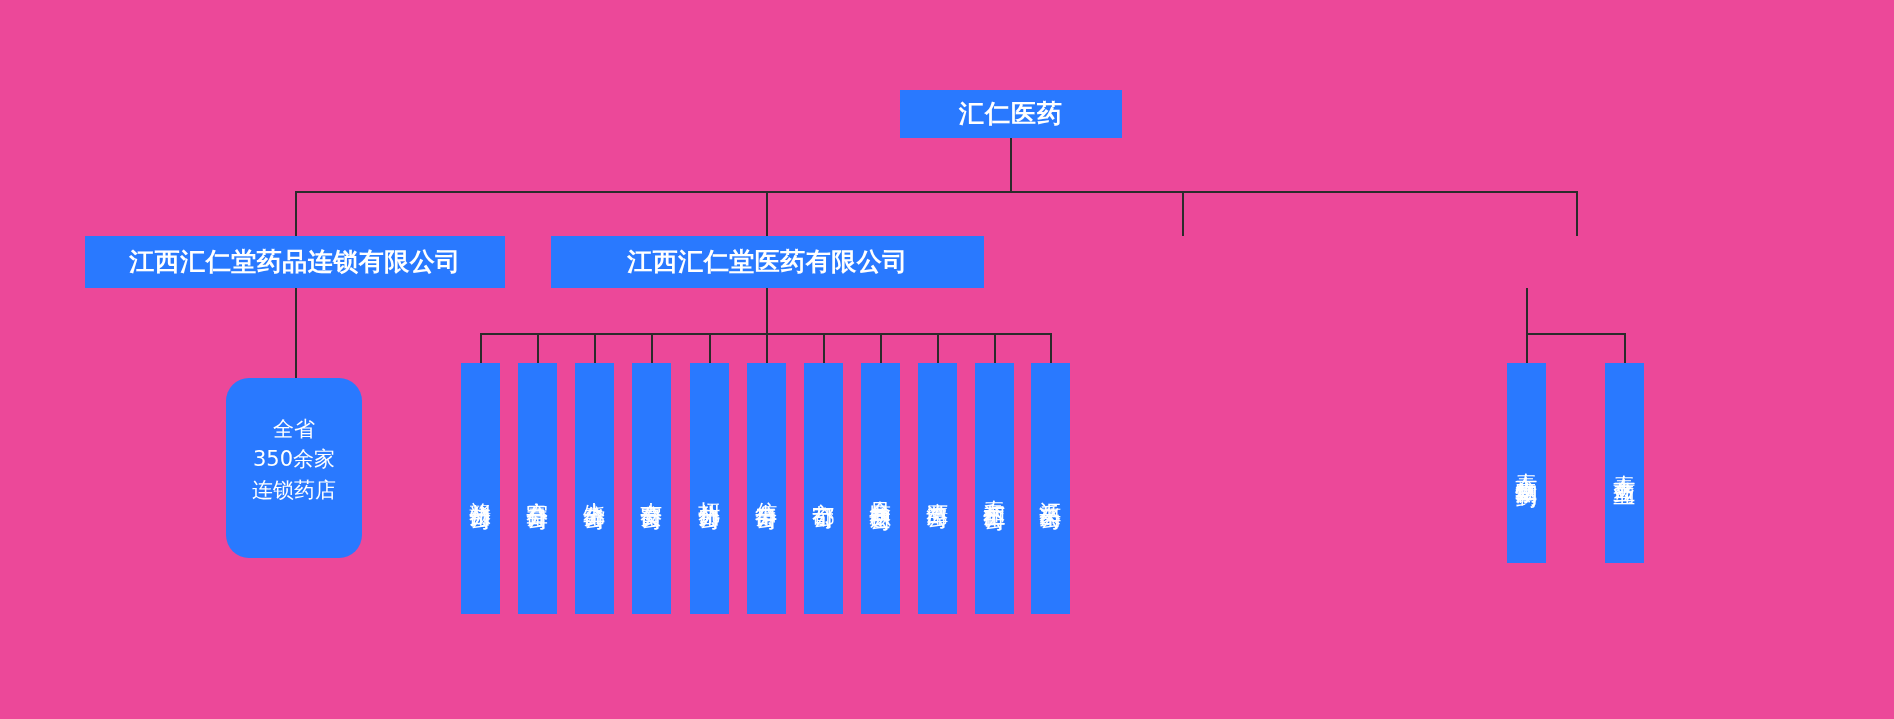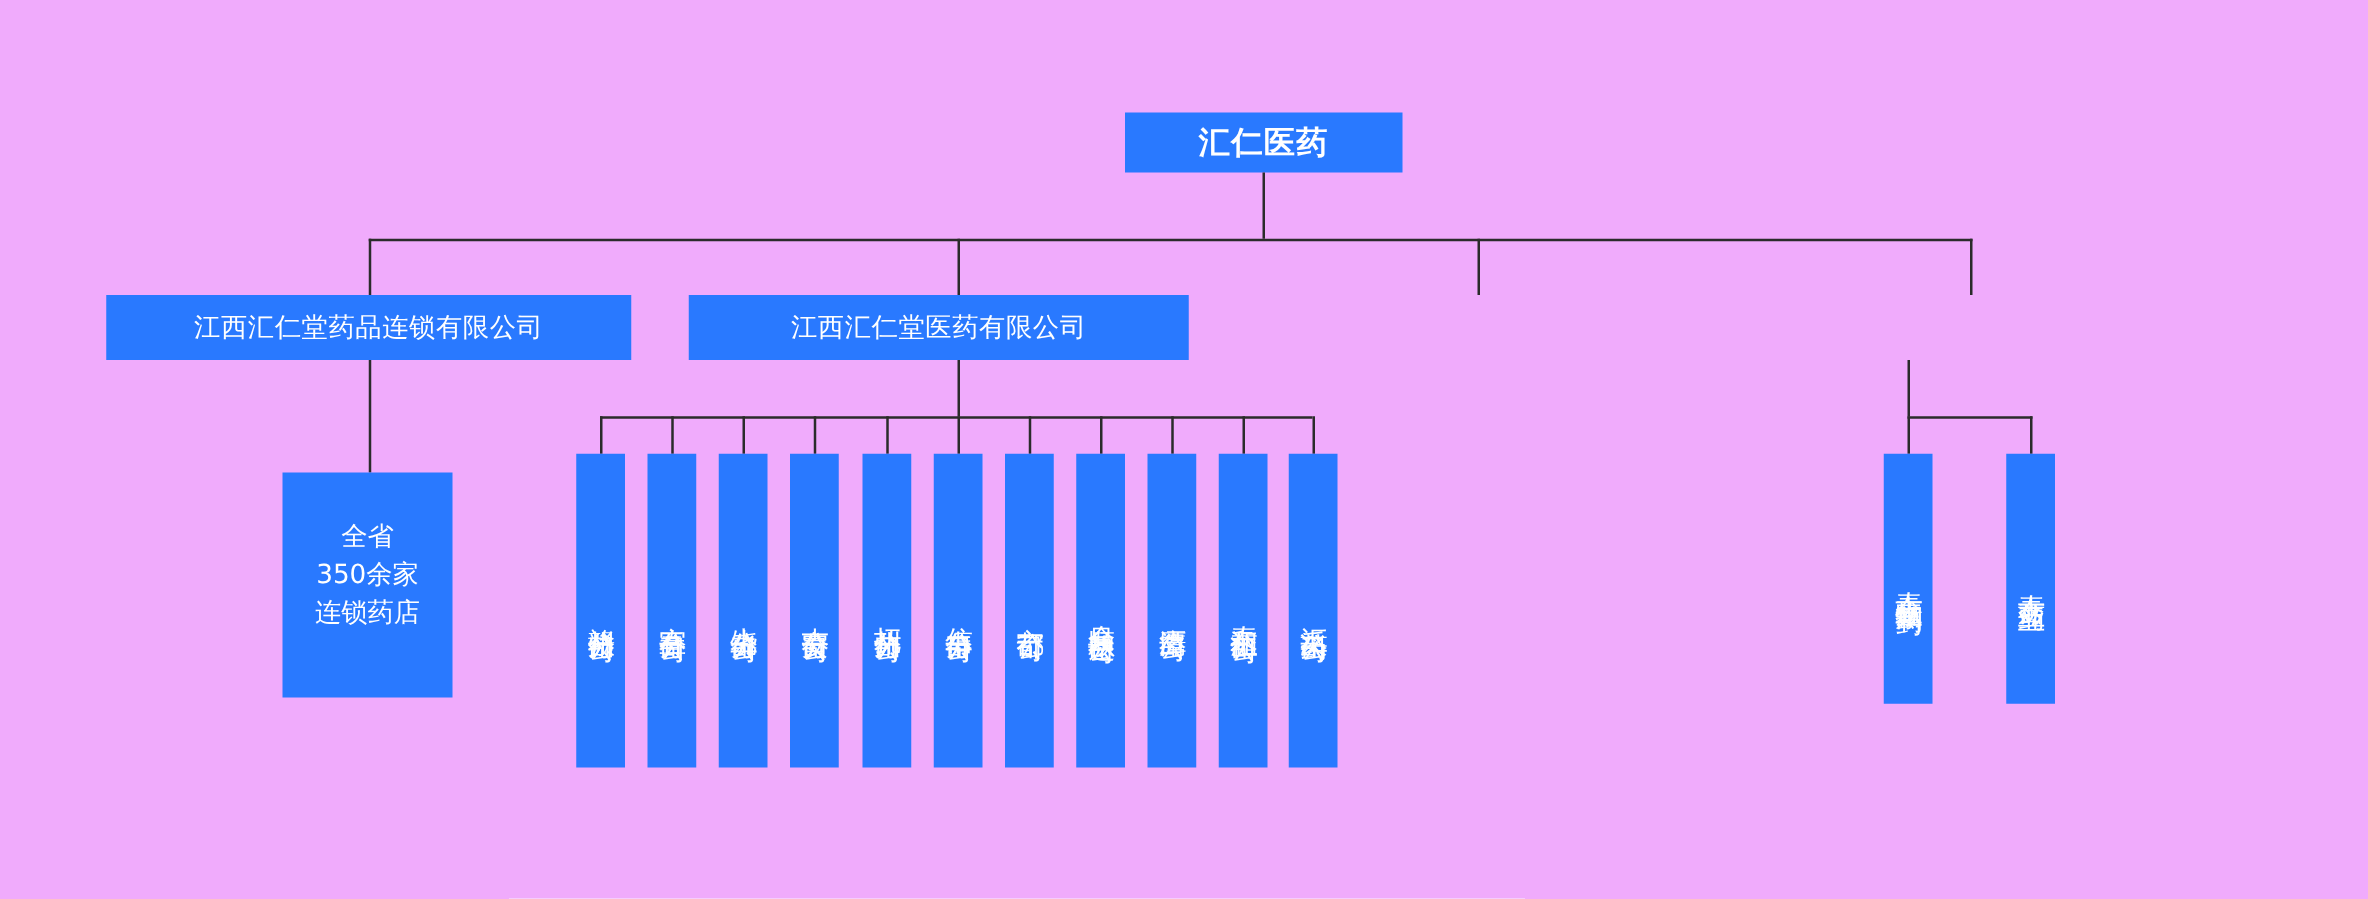--- a/index.html
+++ b/index.html
@@ -7,21 +7,21 @@
     padding: 0;
     background: #ffffff;
   }
   body {
     font-family: "DejaVu Sans", "Liberation Sans", sans-serif;
   }
   #canvas {
     position: relative;
     width: 1894px;
     height: 719px;
-    background: #f0abfc;
+    background: #ec4899;
     overflow: hidden;
   }
 
   
   .line {
     position: absolute;
     background: #2b2b2b;
   }
   .line.v { width: 2px; }
   .line.h { height: 2px; }
@@ -39,31 +39,32 @@
     line-height: 1.25;
   }
 
   .node.root {
     font-size: 25px;
     font-weight: bold;
     letter-spacing: 1px;
   }
 
   .node.level2 {
-    font-size: 21px;
-    font-weight: normal;
+    font-size: 25px;
+    font-weight: bold;
     letter-spacing: 0.5px;
     padding: 16px 10px;
   }
 
   .node.leaf-block {
     font-size: 21px;
     font-weight: normal;
     align-items: flex-start;
     padding-top: 36px;
+    border-radius: 23px;
   }
   .node.leaf-block .stack {
     display: block;
     white-space: pre-line;
     line-height: 1.45;
   }
 
   .node.leaf-vert {
     font-size: 22px;
     font-weight: normal;
@@ -94,21 +95,21 @@
 
   <div class="line v" style="left:295px; top:191px; height:45px;"></div>
   <div class="line v" style="left:766px; top:191px; height:45px;"></div>
   <div class="line v" style="left:1182px; top:191px; height:45px;"></div>
   <div class="line v" style="left:1576px; top:191px; height:45px;"></div>
 
   <div class="node level2" style="left:85px; top:236px; width:420px; height:52px;">
     <span>江西汇仁堂药品连锁有限公司</span>
   </div>
 
-  <div class="node level2" style="left:551px; top:236px; width:400px; height:52px;">
+  <div class="node level2" style="left:551px; top:236px; width:433px; height:52px;">
     <span>江西汇仁堂医药有限公司</span>
   </div>
 
 
 
   <div class="line v" style="left:295px; top:288px; height:90px;"></div>
 
   <div class="node leaf-block" style="left:226px; top:378px; width:136px; height:180px;">
     <span class="stack">全省
 350余家

